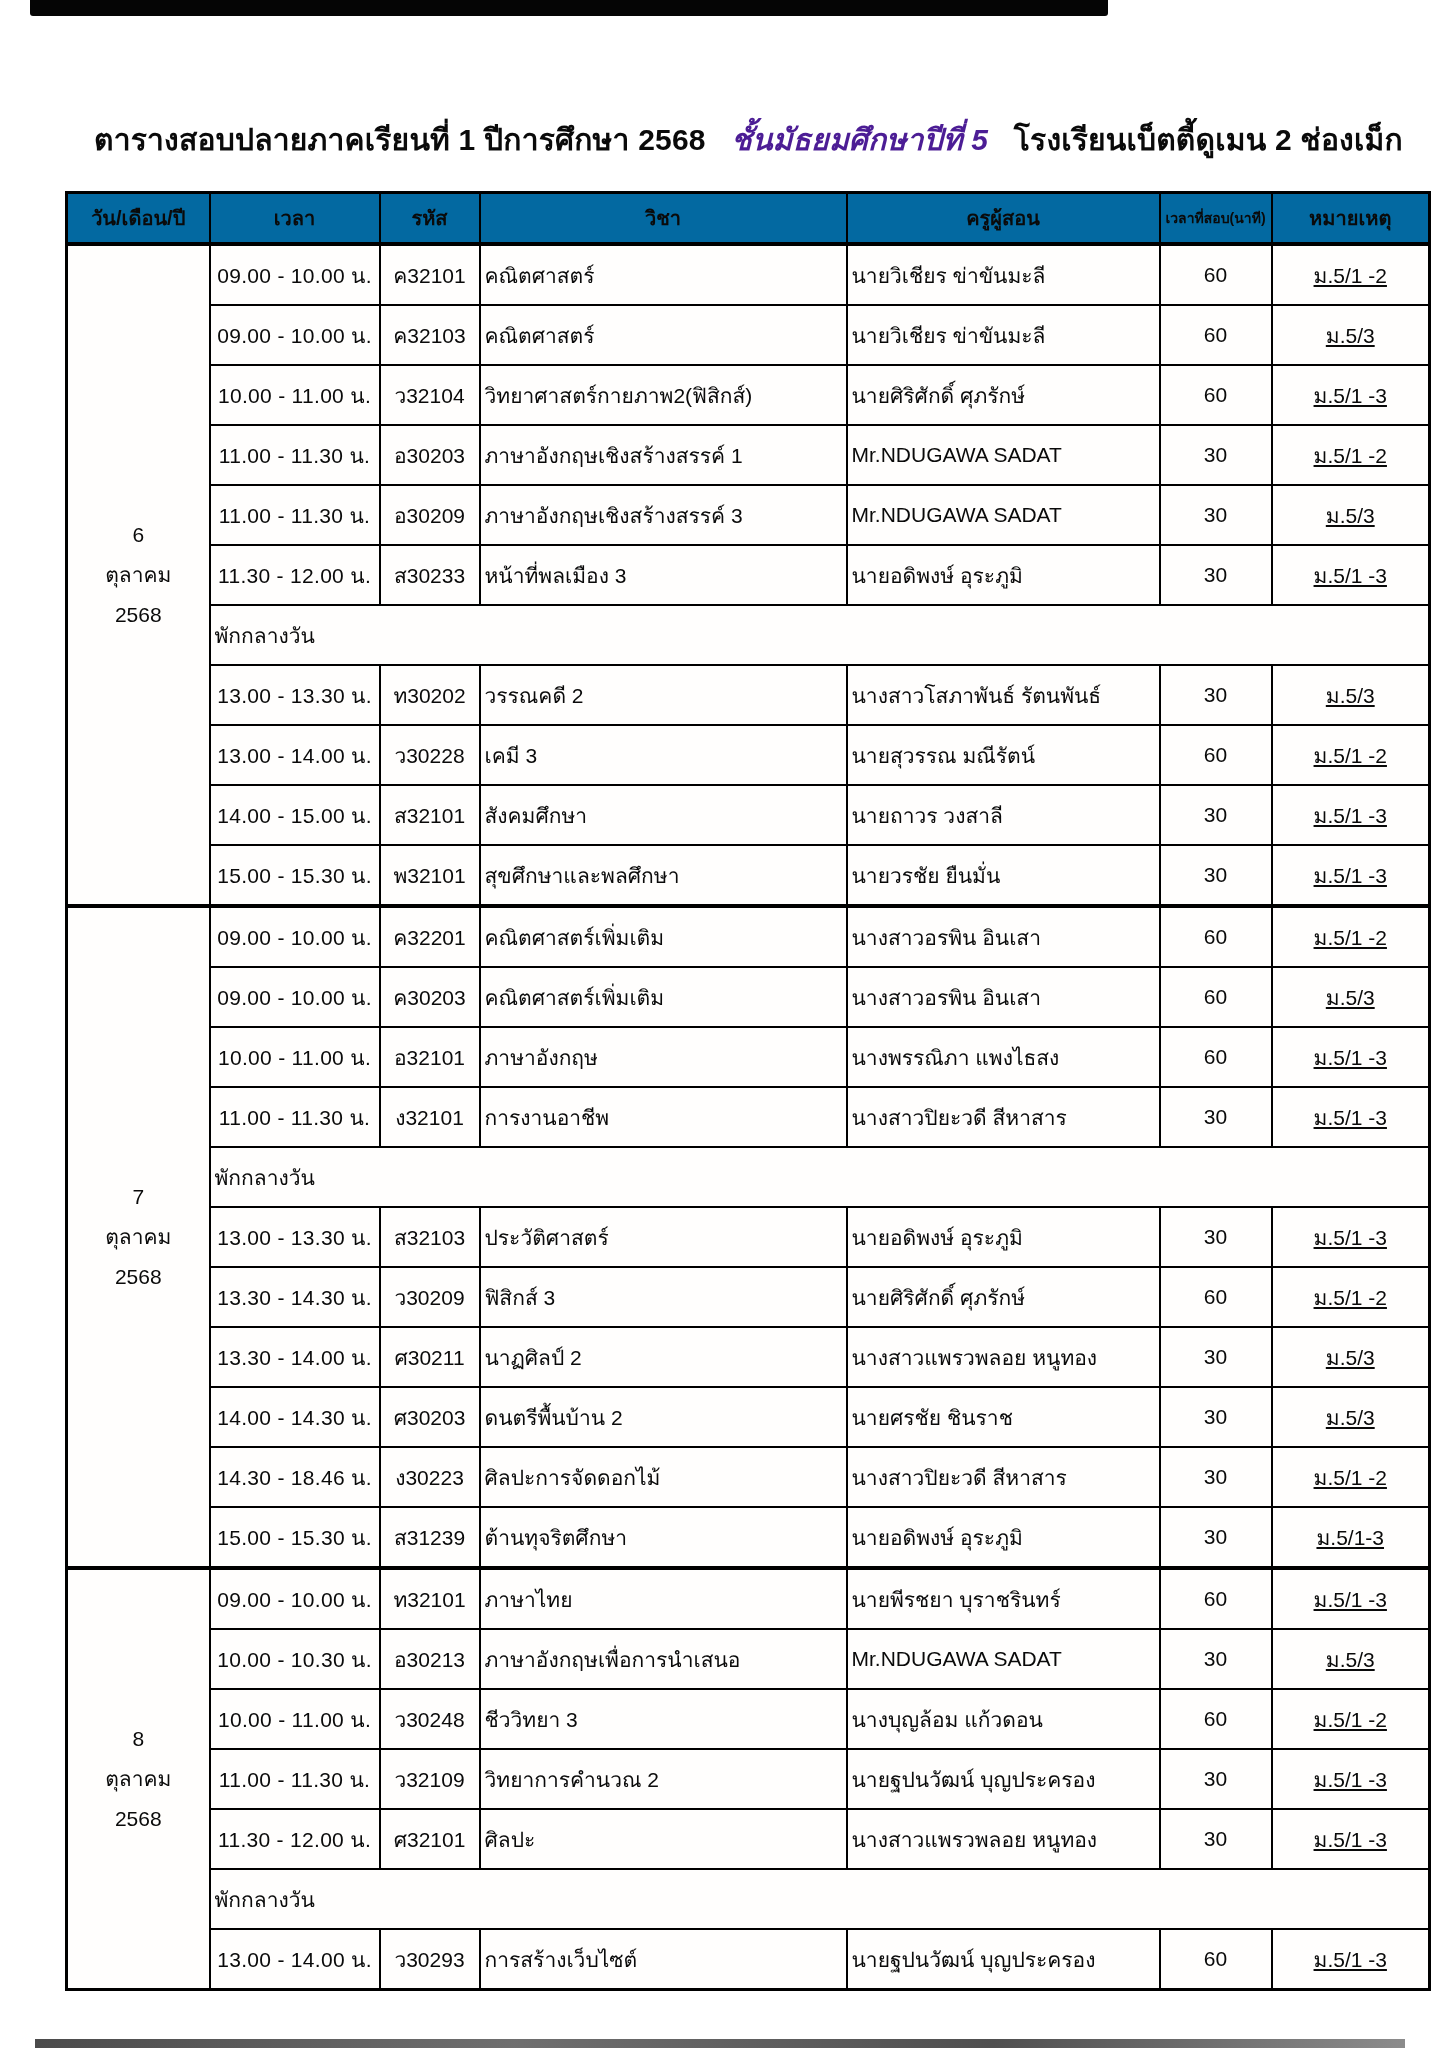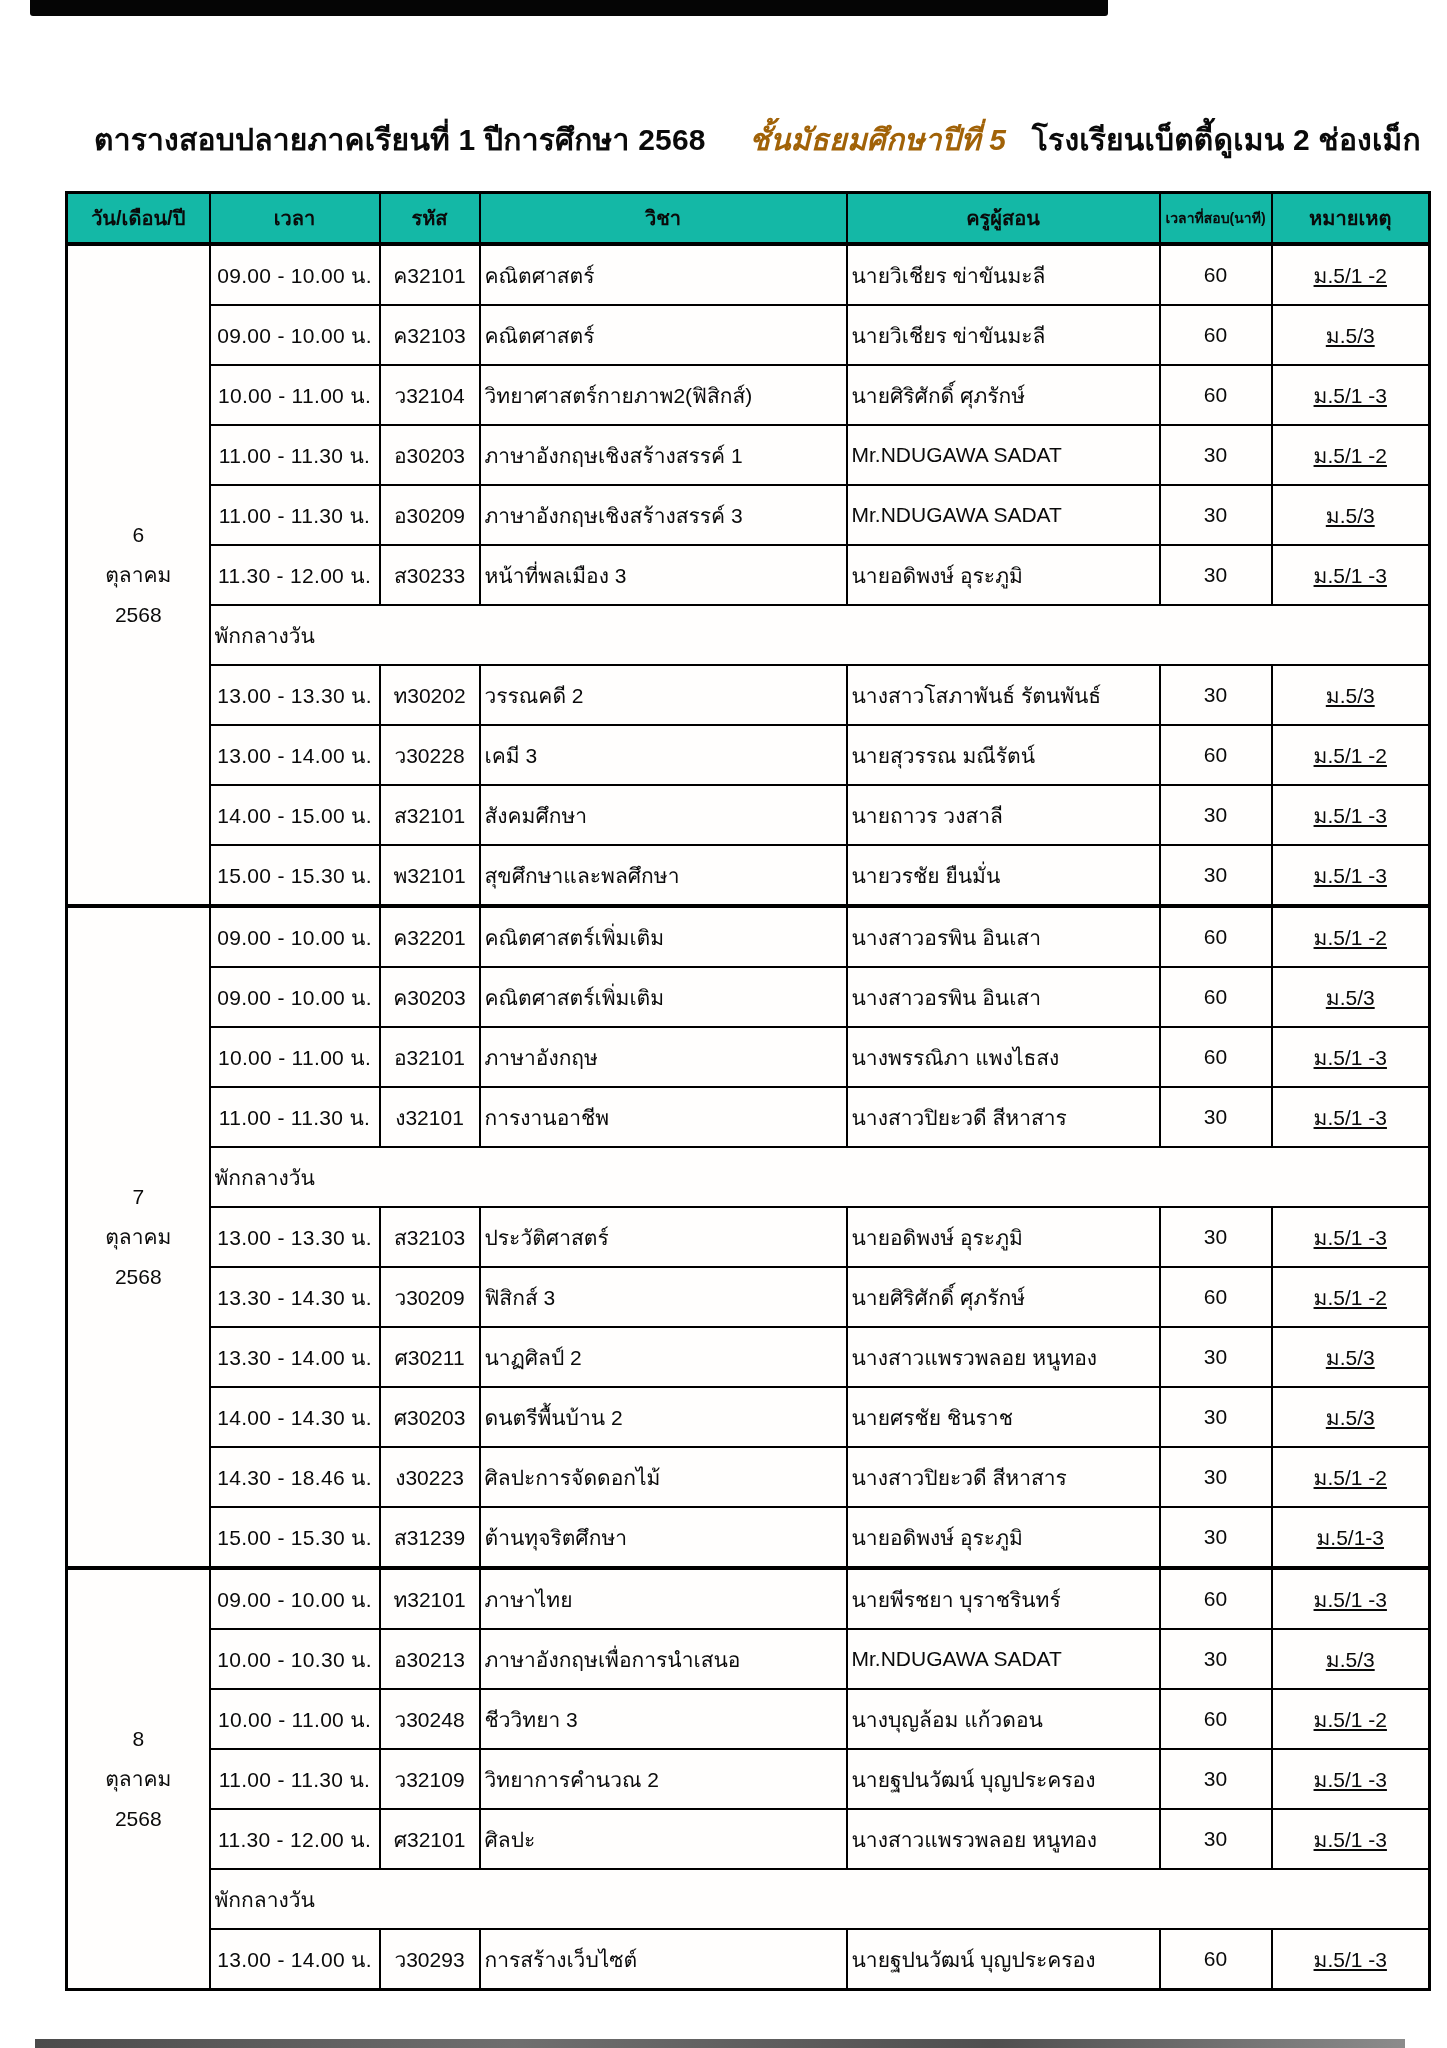--- a/index.html
+++ b/index.html
@@ -29,21 +29,21 @@
   table.exam{
     position:absolute;left:65px;top:191px;
     border-collapse:collapse;table-layout:fixed;
     width:1363px;
   }
   table.exam,table.exam th,table.exam td{
     border:2px solid #000;
   }
   table.exam{border:3px solid #000;}
   table.exam th{
-    background:#14b8a6;
+    background:#0369a1;
     height:48px;font-size:20px;font-weight:bold;
     padding:0 2px;
   }
   table.exam th.small-th{font-size:14px;margin-left:48px;}
   table.exam td{
     height:58px;background:#fffefd;
     font-size:21px;font-weight:500;
     padding:0 4px;vertical-align:middle;
   }
   td.day-cell{
@@ -59,21 +59,21 @@
   tr.day-start td{border-top:4px solid #000;}
 </style>
 </head>
 <body>
 
 <div class="scan-top-bar"></div>
 
 <div class="doc-title">
   <span>ตารางสอบปลายภาคเรียนที่  1  ปีการศึกษา 2568</span>
   <span>&nbsp;</span>
-  <span class="hl" style="color: #a16207; margin-left: 18px;">ชั้นมัธยมศึกษาปีที่ 5</span>
+  <span class="hl" style="color: #4c1d95;">ชั้นมัธยมศึกษาปีที่ 5</span>
   <span>&nbsp;</span>
   <span>โรงเรียนเบ็ตตี้ดูเมน 2 ช่องเม็ก</span>
 </div>
 
 <table class="exam">
   <colgroup>
     <col style="width:143px">
       <col style="width:170px">
       <col style="width:100px">
     <col style="width:367px">

